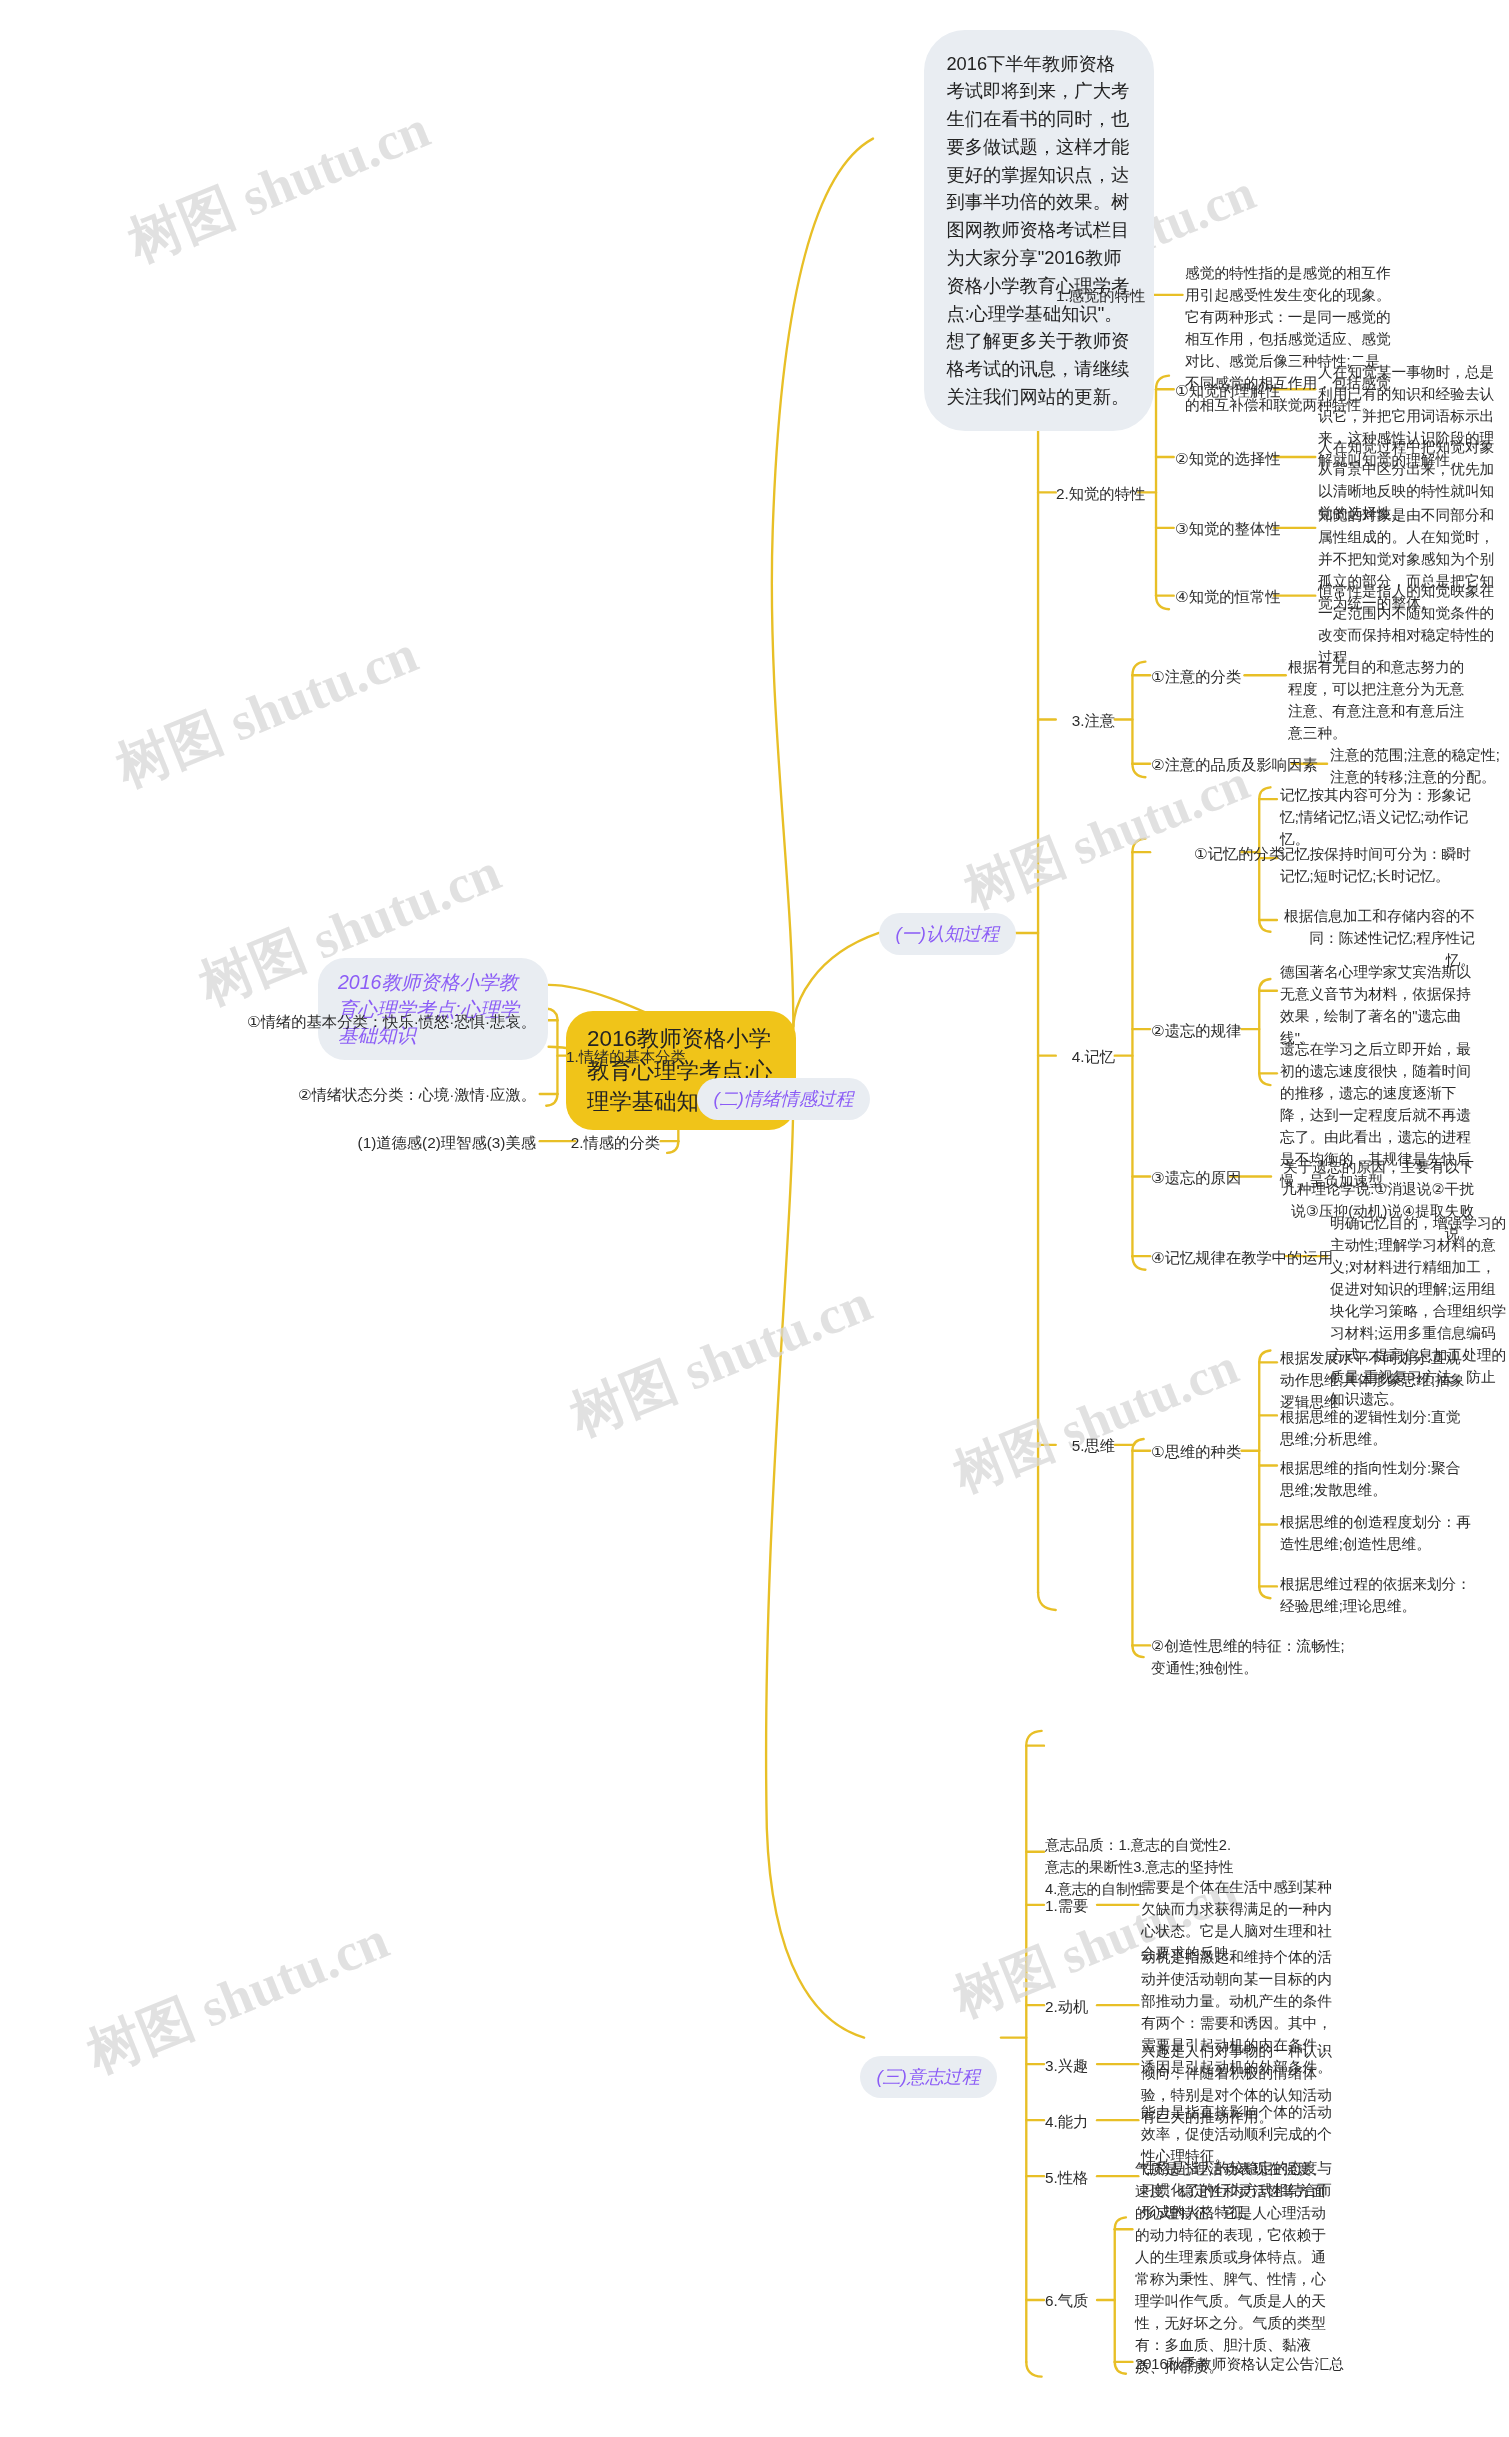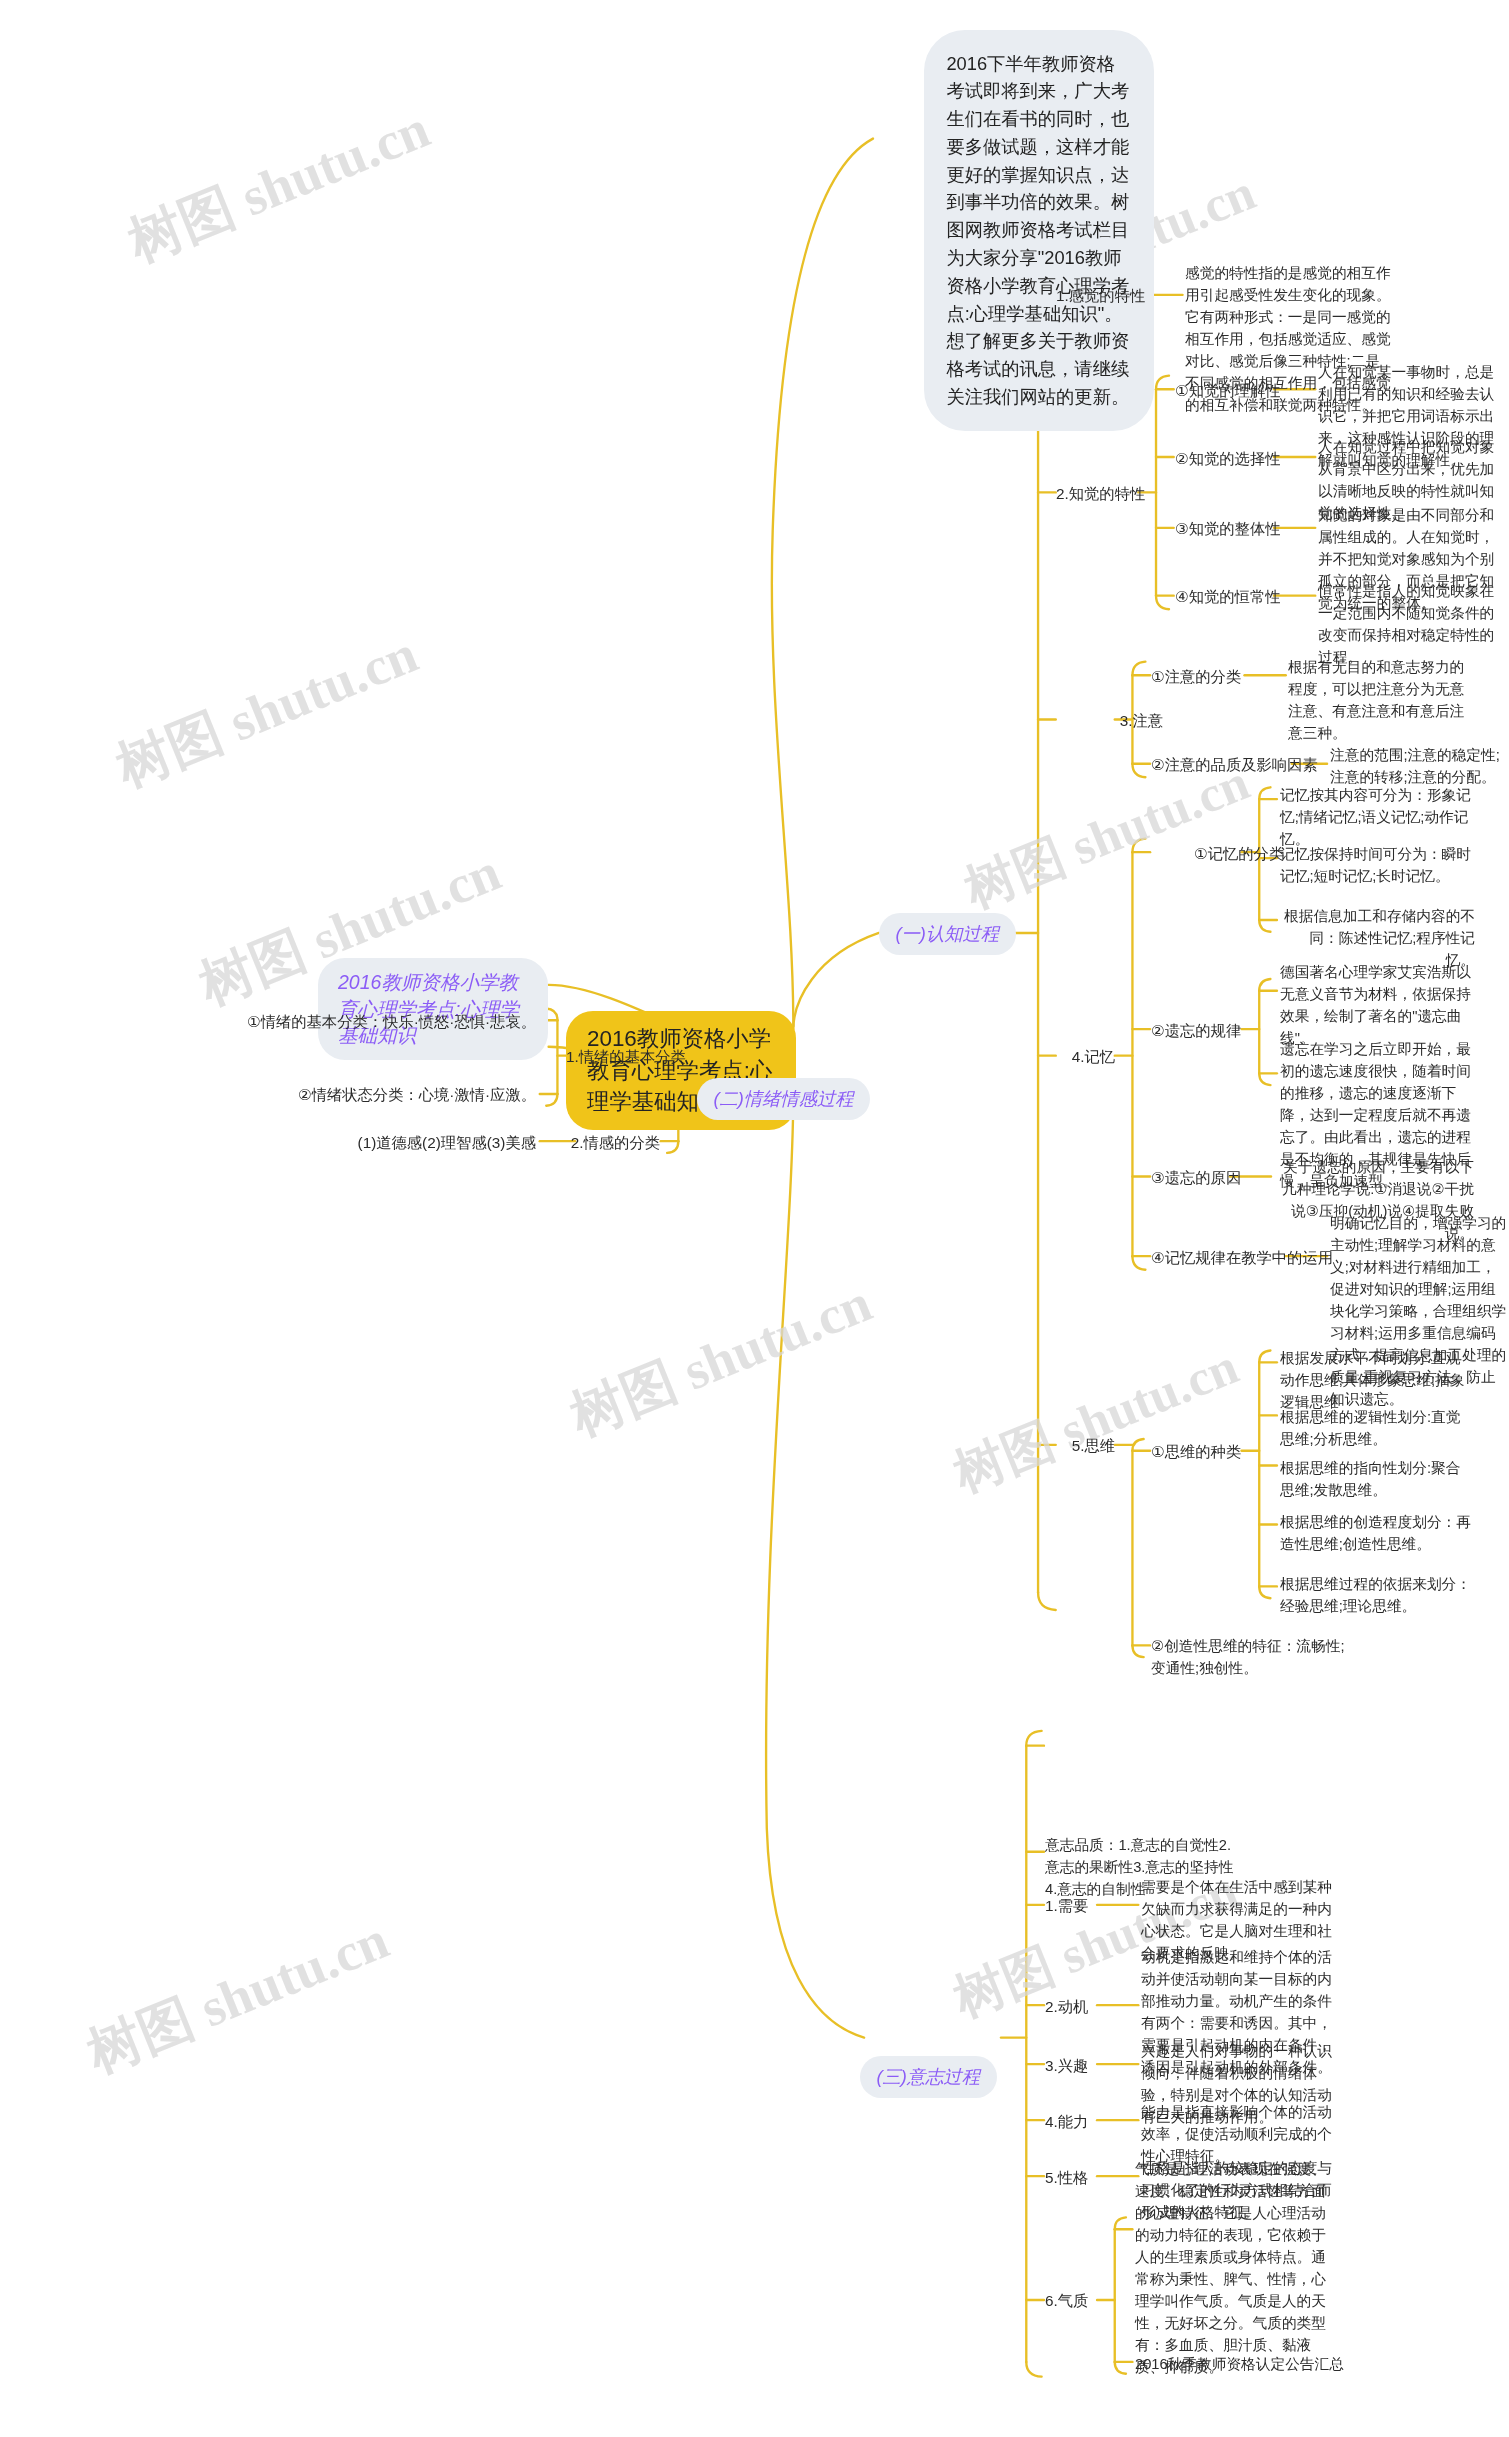--- a/index.html
+++ b/index.html
@@ -264,21 +264,21 @@
   <div class="node para" style="left:1318px;top:504px;width:189px;">
     <span>知觉的对象是由不同部分和属性组成的。人在知觉时，并不把知觉对象感知为个别孤立的部分，而总是把它知觉为统一的整体。</span>
   </div>
   <div class="node lbl" style="left:1175px;top:586px;">
     <span>④知觉的恒常性</span>
   </div>
   <div class="node para" style="left:1318px;top:580px;width:189px;">
     <span>恒常性是指人的知觉映象在一定范围内不随知觉条件的改变而保持相对稳定特性的过程。</span>
   </div>
 
-  <div class="node lbl r" style="left:1098px;top:710px;width:65px;">
+  <div class="node lbl r" style="left:1050px;top:710px;width:65px;">
     <span>3.注意</span>
   </div>
   <div class="node lbl" style="left:1151px;top:666px;">
     <span>①注意的分类</span>
   </div>
   <div class="node para" style="left:1288px;top:656px;width:189px;">
     <span>根据有无目的和意志努力的程度，可以把注意分为无意注意、有意注意和有意后注意三种。</span>
   </div>
   <div class="node lbl" style="left:1151px;top:754px;">
     <span>②注意的品质及影响因素</span>

